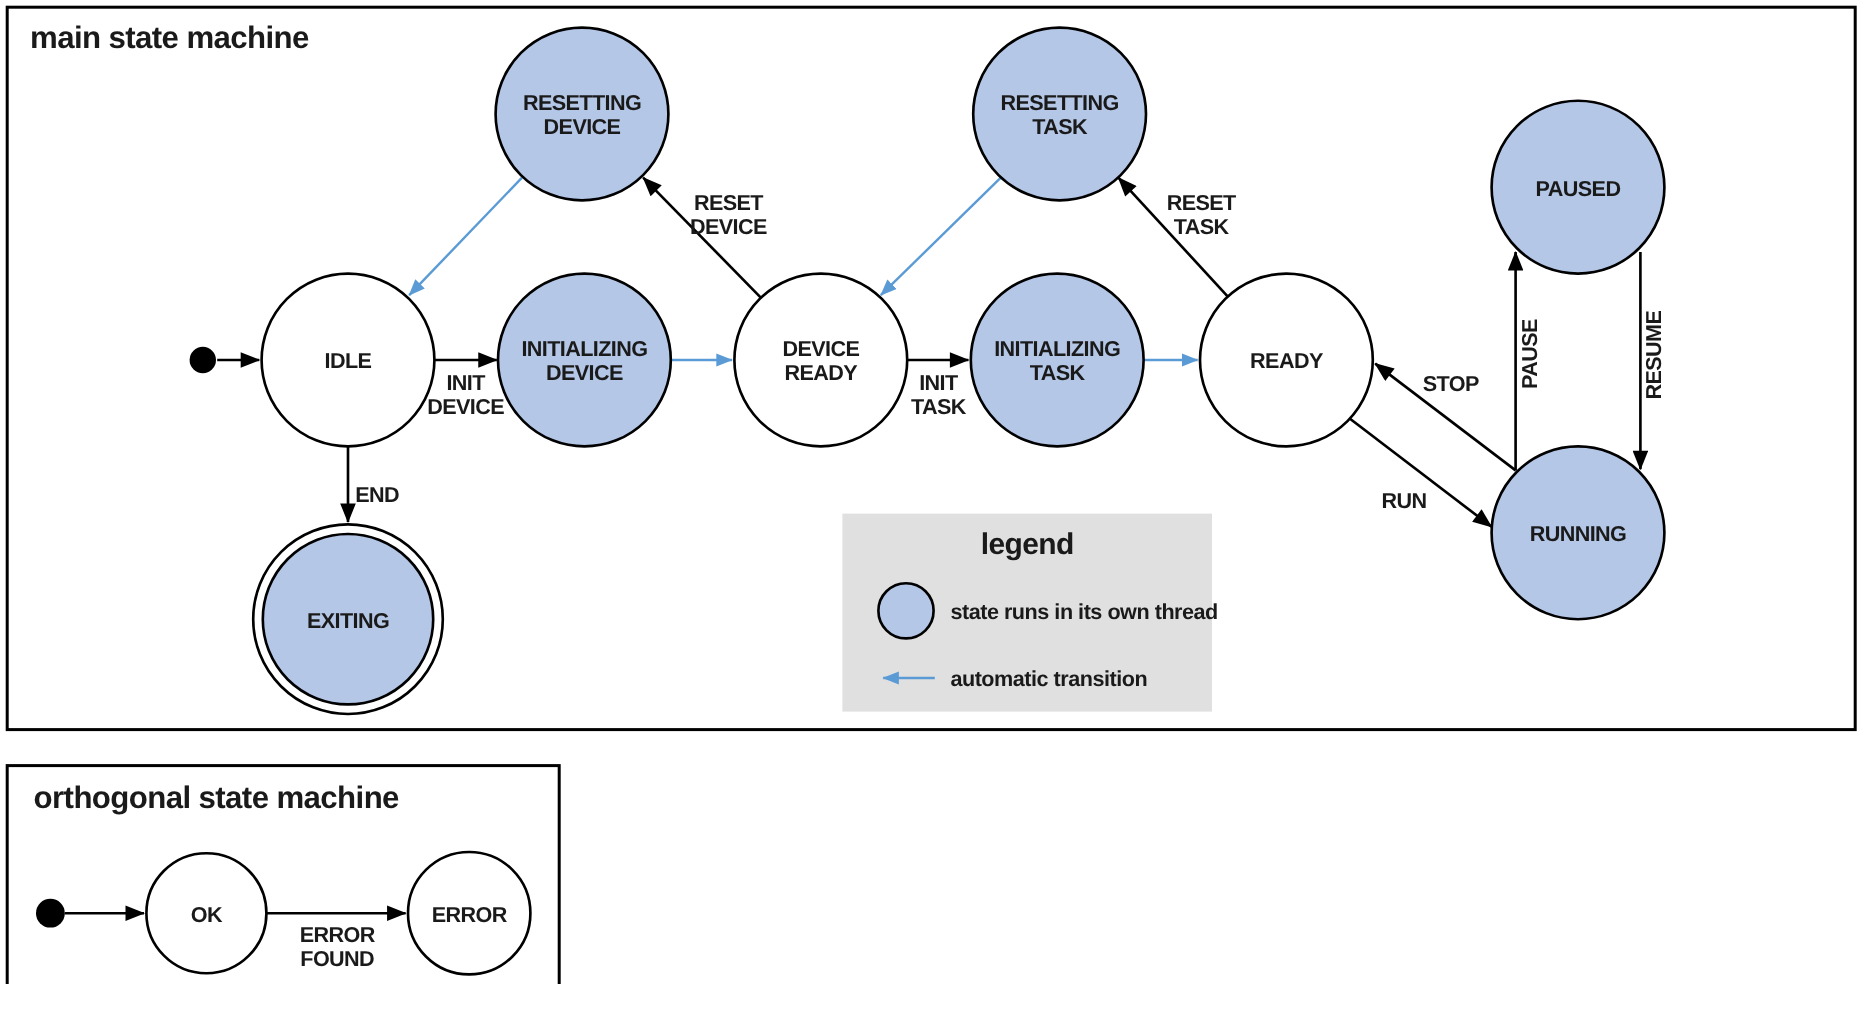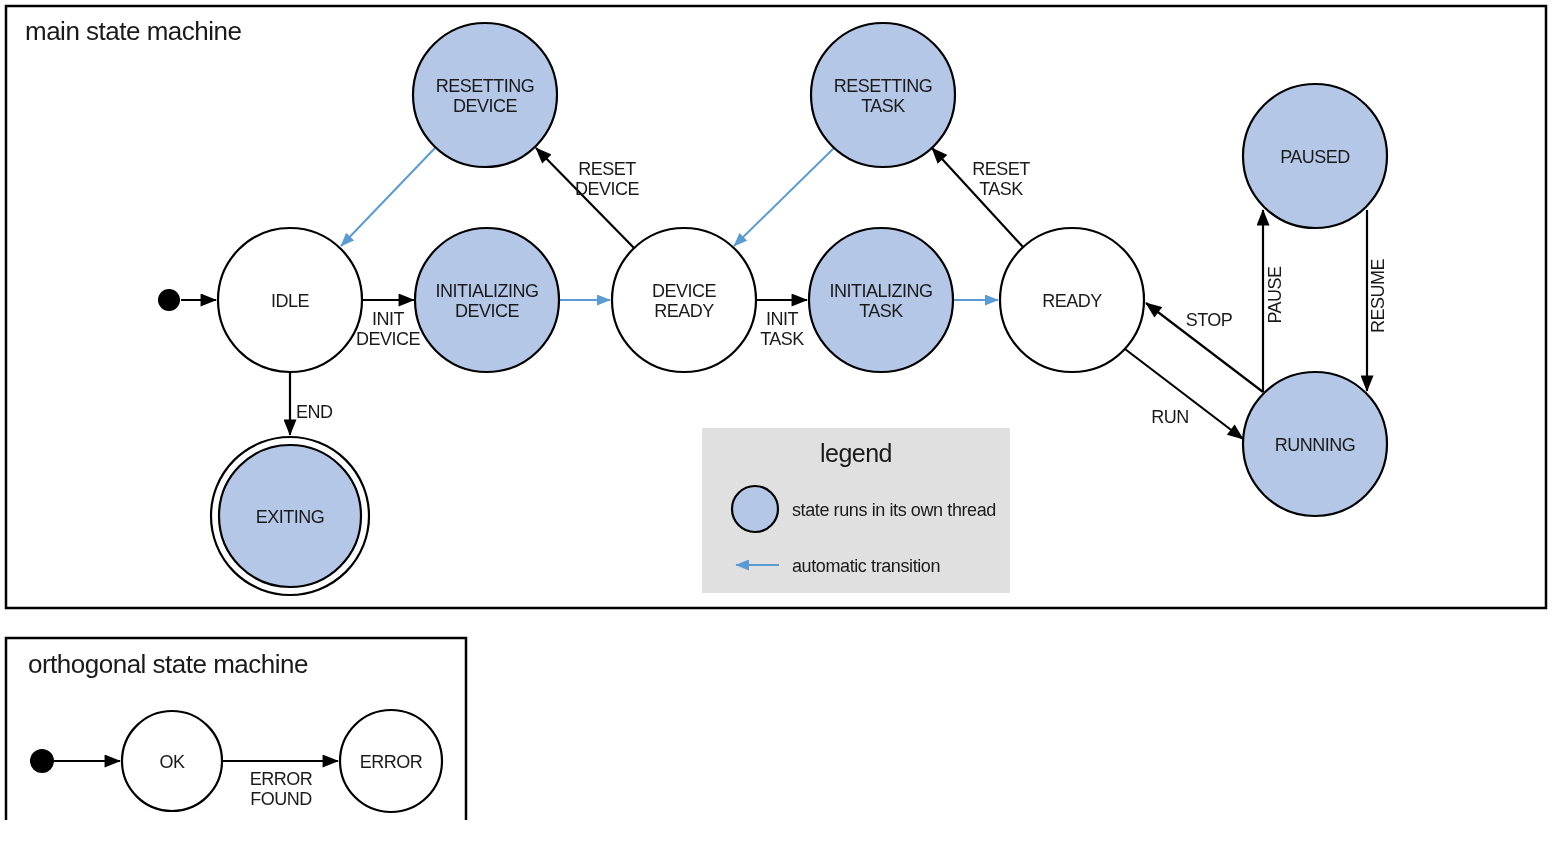--- a/index.html
+++ b/index.html
@@ -1,16 +1,16 @@
 <!DOCTYPE html>
 <html><head>
 <meta charset="utf-8">
 <style>
   html, body { margin: 0; padding: 0; background: #ffffff; }
-  #stage { width: 1555px; height: 820px; position: relative; }
+  #stage { width: 1555px; height: 820px; position: relative; font-weight: bold; }
   svg { display: block; }
   text {
     font-family: "Liberation Sans", "DejaVu Sans", sans-serif;
     fill: #1a1a1a;
   }
   .title        { font-size: 26px; letter-spacing: -0.5px; }
   .node-label   { font-size: 18px; letter-spacing: -0.5px; }
   .edge-label   { font-size: 18px; letter-spacing: -0.5px; }
   .legend-title { font-size: 25px; letter-spacing: -0.5px; }
   .legend-text  { font-size: 18px; letter-spacing: -0.4px; }

